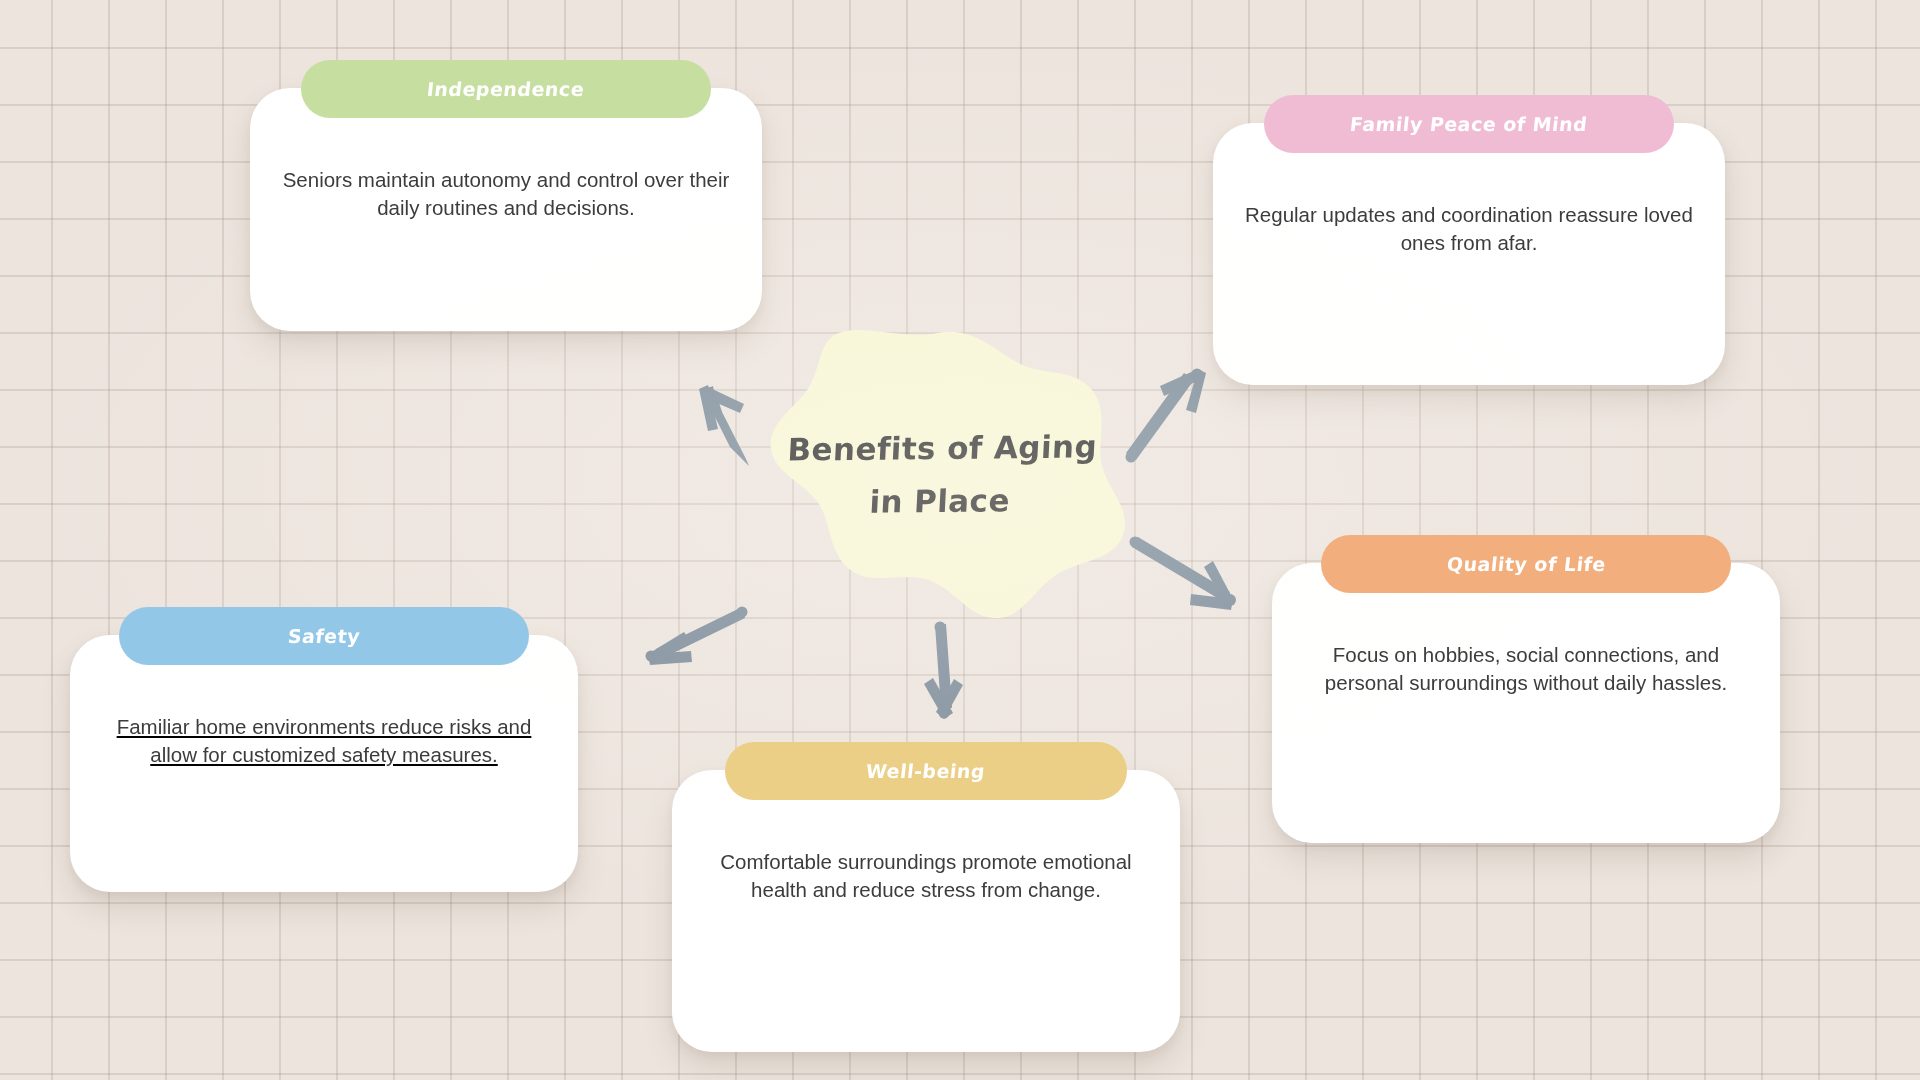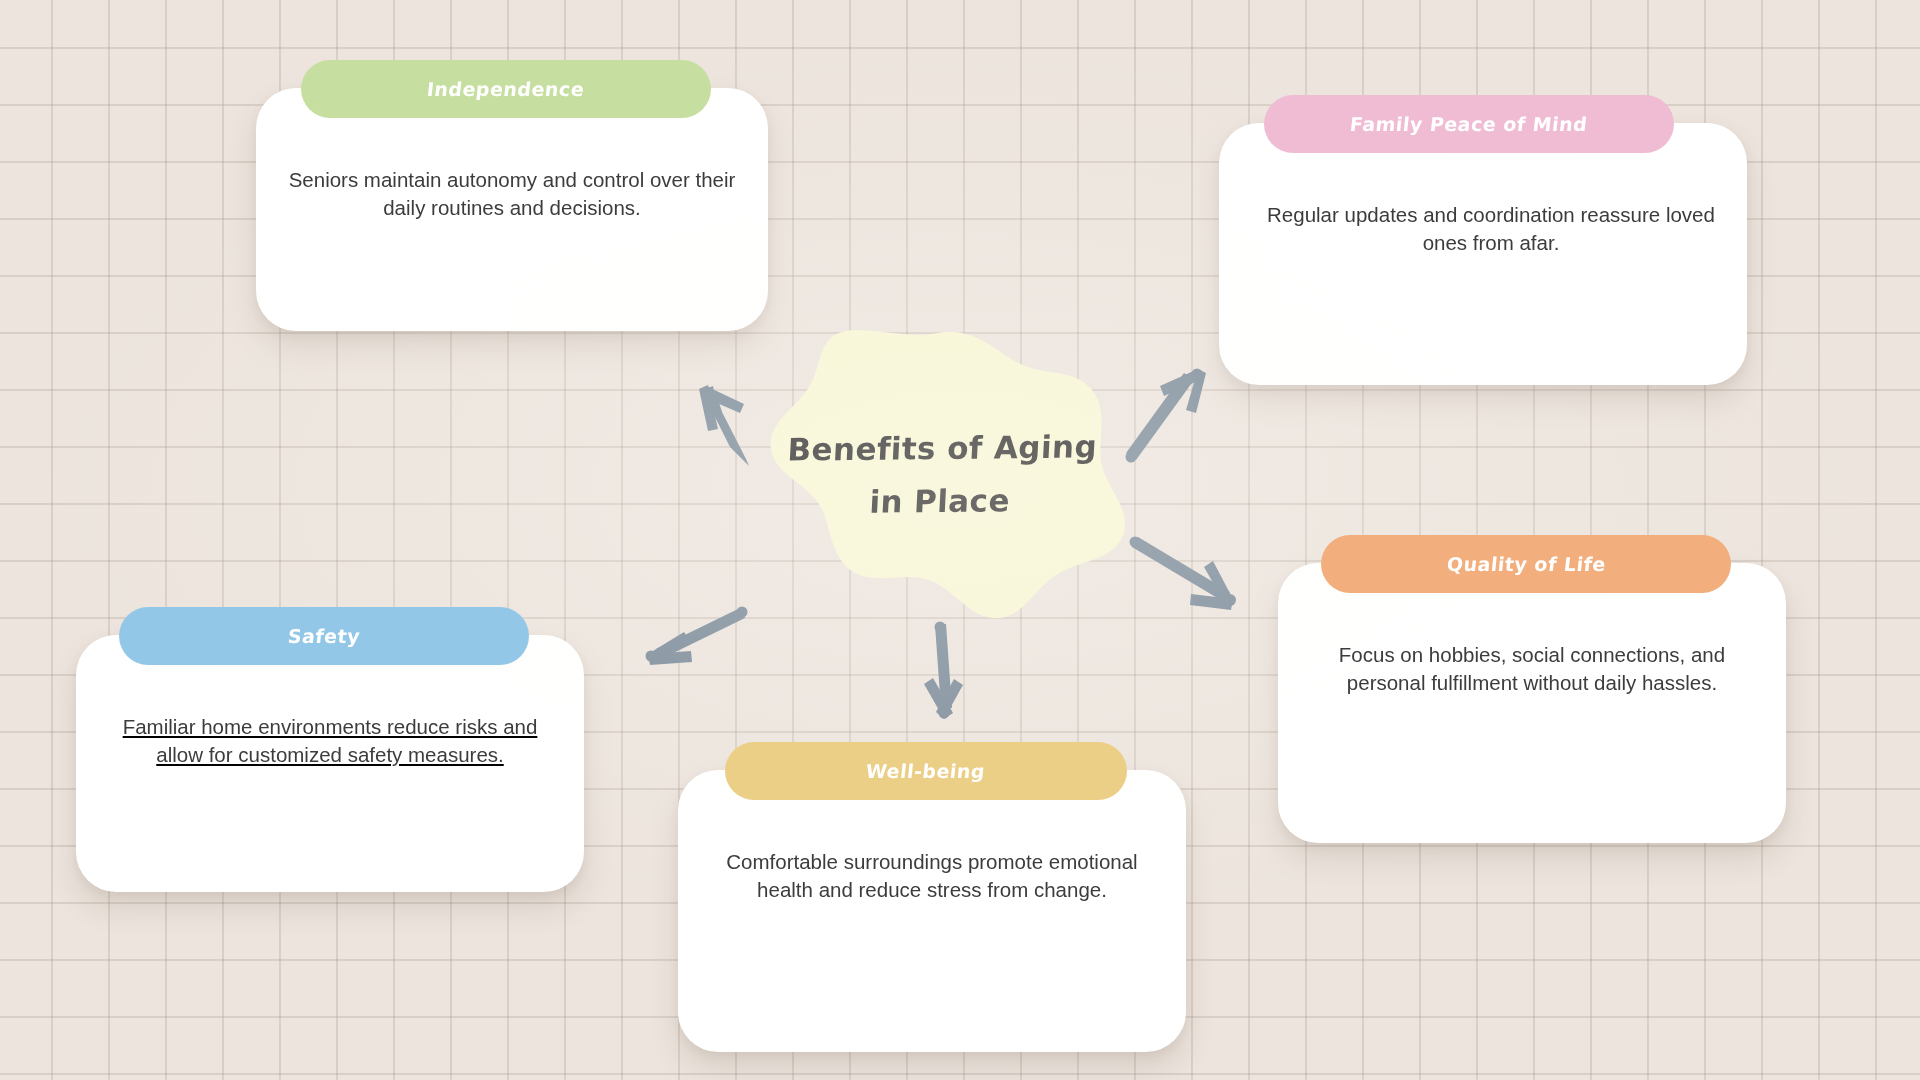--- a/index.html
+++ b/index.html
@@ -73,21 +73,21 @@
   }
   .center-label .ln { display: block; white-space: nowrap; }
 
   
   .card {
     position: absolute;
     box-sizing: border-box;
   }
   .card-body {
     position: absolute;
-    left: 6px;
+    left: 0;
     top: 28px;
     width: 100%;
     background: #ffffff;
     border-radius: 40px;
     box-shadow: 0 16px 28px rgba(122,104,88,0.17),
                 0 4px 10px rgba(122,104,88,0.09);
   }
   .card-pill {
     position: absolute;
     top: 0;
@@ -124,21 +124,21 @@
     font-family: "Liberation Sans", "DejaVu Sans", sans-serif;
     box-sizing: border-box;
   }
 
   
   #card-independence { left: 250px; top: 60px;  width: 512px; }
   #card-independence .card-body   { height: 243px; }
   #card-independence .card-pill   { width: 410px; }
 
   #card-family      { left: 1213px; top: 95px;  width: 512px; }
-  #card-family .card-body         { height: 262px; padding-left: 16px; }
+  #card-family .card-body         { height: 262px; }
   #card-family .card-pill         { width: 410px; }
 
   #card-safety      { left: 70px;  top: 607px; width: 508px; }
   #card-safety .card-body         { height: 257px; text-decoration: underline; }
   #card-safety .card-pill         { width: 410px; }
 
   #card-wellbeing   { left: 672px; top: 742px; width: 508px; }
   #card-wellbeing .card-body      { height: 282px; }
   #card-wellbeing .card-pill      { width: 402px; }
 
@@ -251,21 +251,21 @@
     <div class="card-body">
       <div class="card-desc">Comfortable surroundings promote emotional health and reduce stress from change.</div>
     </div>
     <div class="card-pill" style="background:#ebcf86;">
       <span>Well-being</span>
     </div>
   </div>
 
   <div class="card" id="card-quality">
     <div class="card-body">
-      <div class="card-desc">Focus on hobbies, social connections, and personal fulfillment without daily hassles.</div>
+      <div class="card-desc">Focus on hobbies, social connections, and personal surroundings without daily hassles.</div>
     </div>
     <div class="card-pill" style="background:#f2ae7c;">
       <span>Quality of Life</span>
     </div>
   </div>
 
   <div id="paper-overlay"></div>
 </div>
 
 </body></html>

